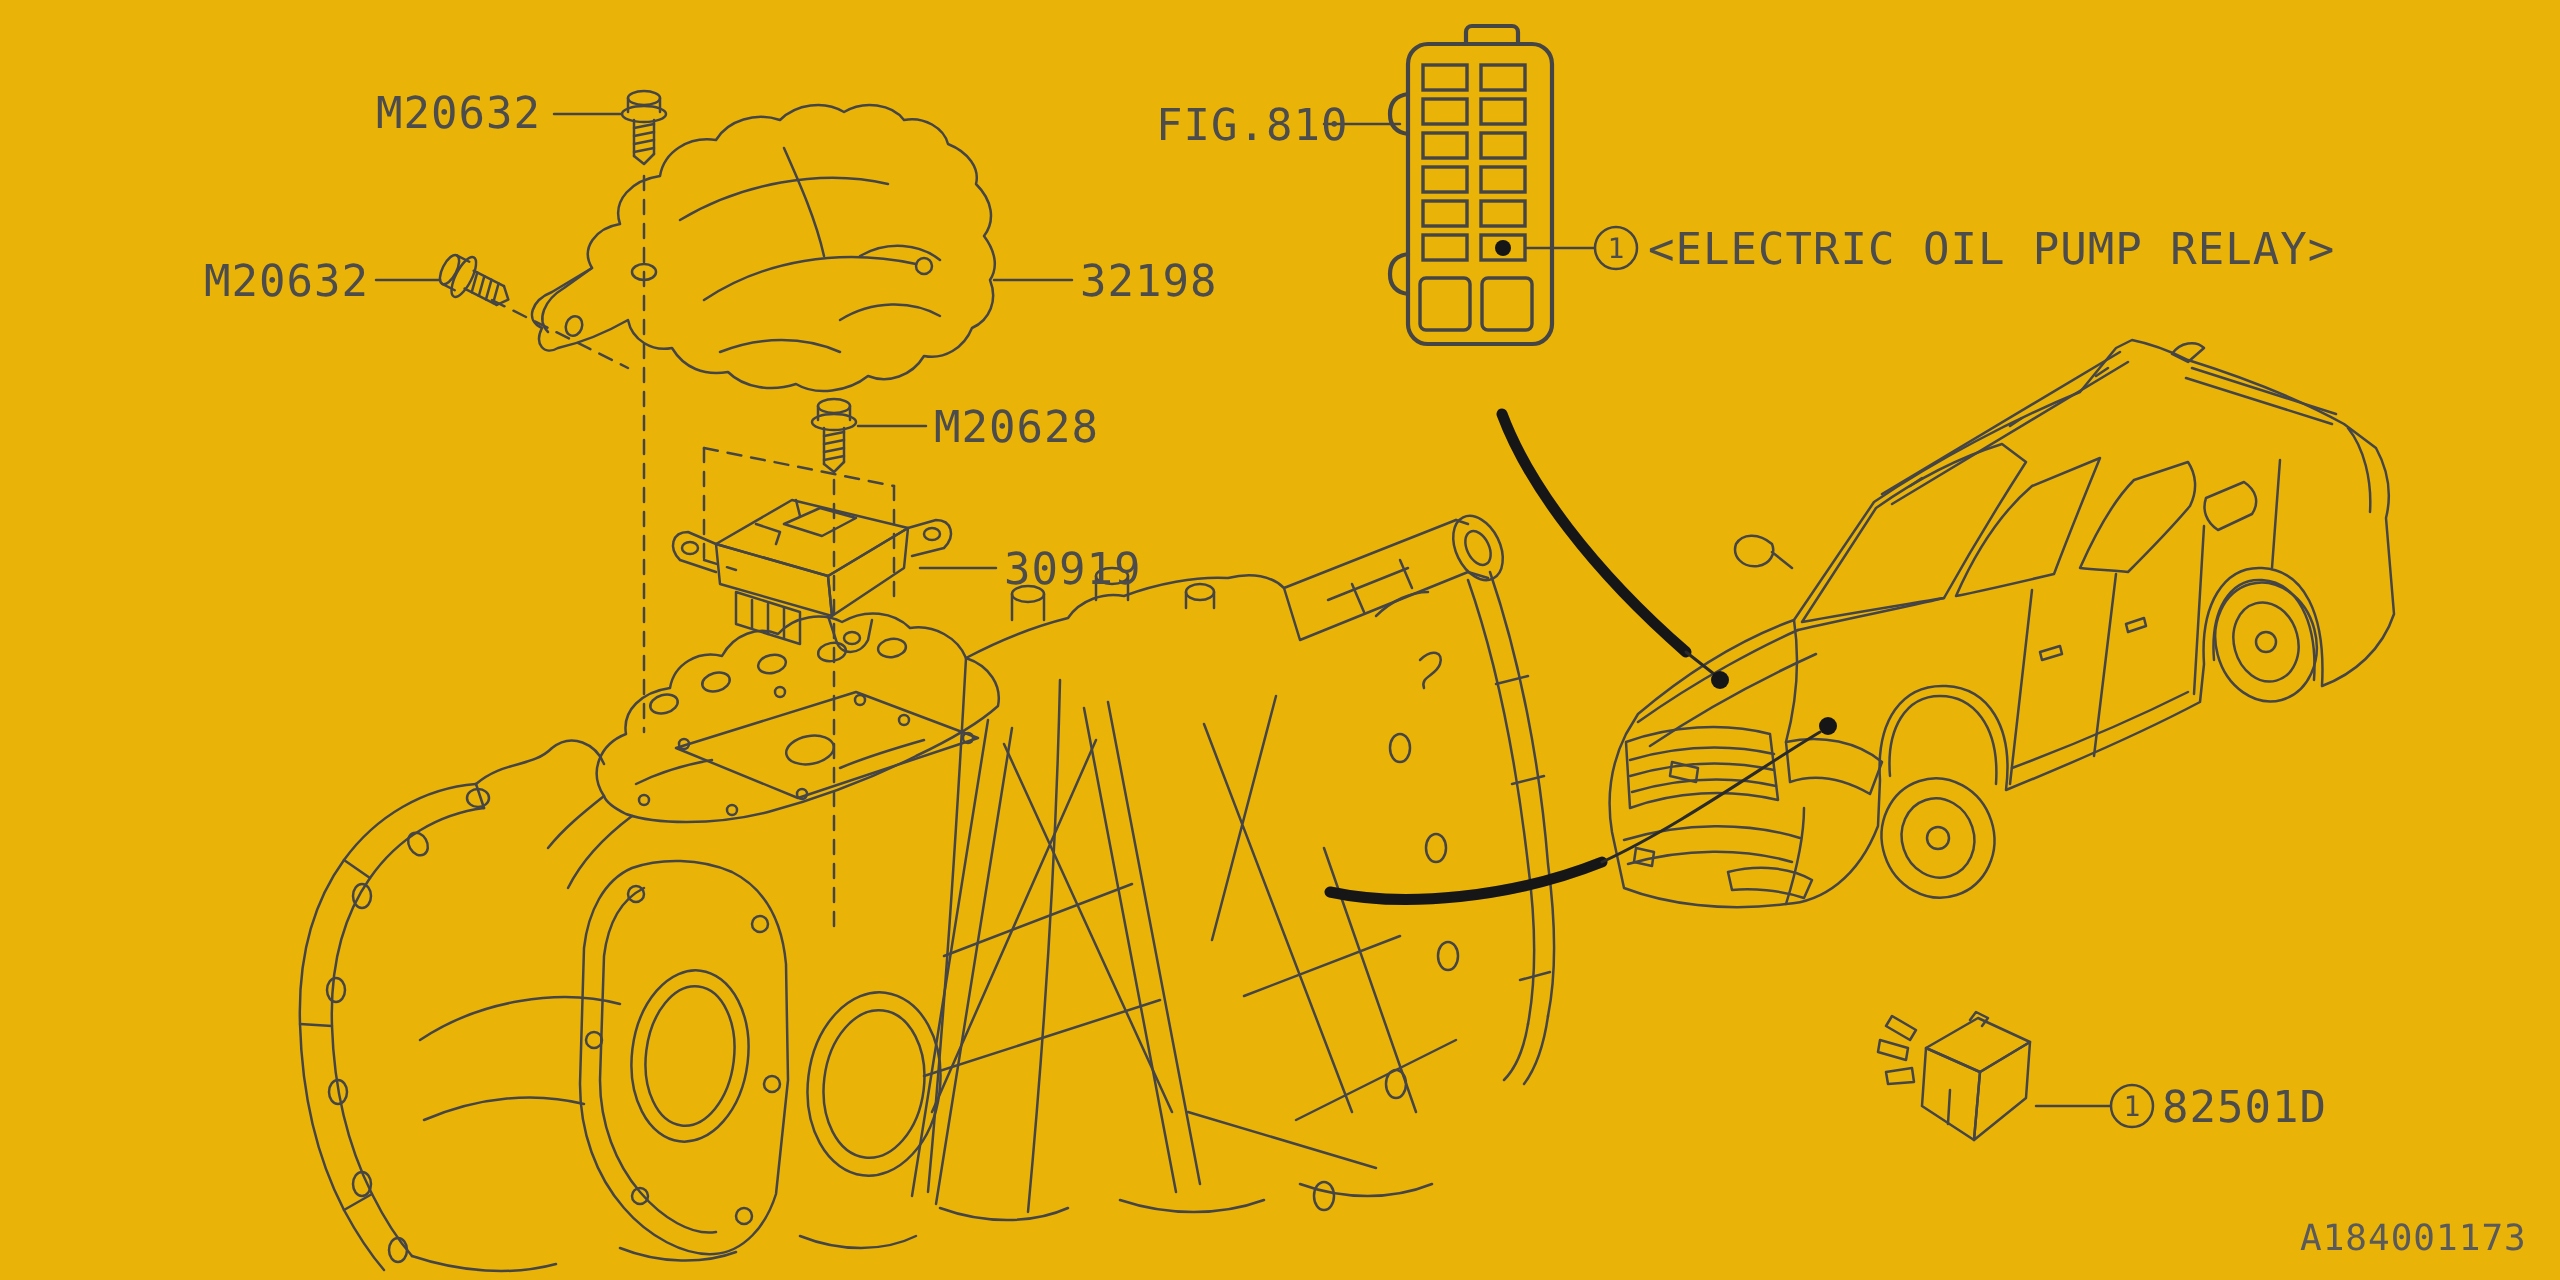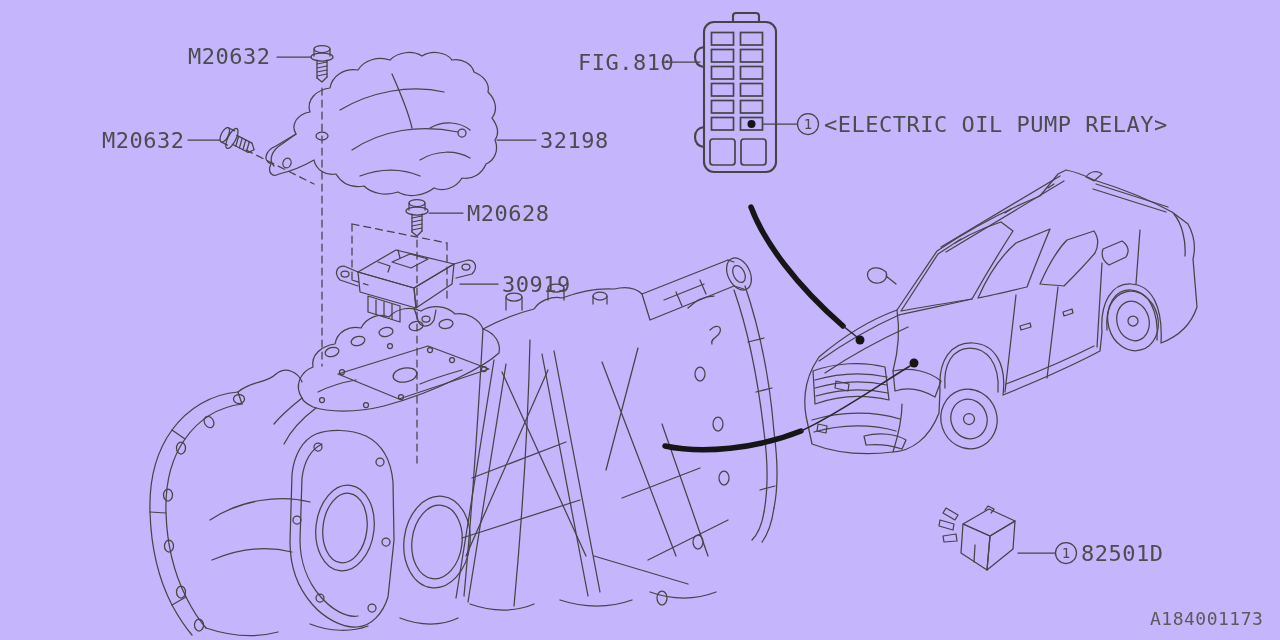--- a/index.html
+++ b/index.html
@@ -1,16 +1,16 @@
 <!DOCTYPE html>
 <html><head>
 <meta charset="utf-8">
 <style>
   html,body{margin:0;padding:0;background:#ffffff;}
-  .canvas{position:relative;width:1280px;height:640px;background:#c4b5fd;overflow:hidden;
+  .canvas{position:relative;width:1280px;height:640px;background:#eab308;overflow:hidden;
           font-family:"DejaVu Sans Mono","Liberation Mono",monospace;}
   svg{position:absolute;left:0;top:0;}
   .ln{fill:none;stroke:#454545;stroke-width:1.25;stroke-linecap:round;stroke-linejoin:round;}
   .ln2{fill:none;stroke:#454545;stroke-width:2.1;stroke-linecap:round;stroke-linejoin:round;}
   .cell{fill:none;stroke:#454545;stroke-width:1.7;}
   .dash{stroke-dasharray:7 5;}
   .txt{fill:#4c4c4c;font-size:22px;letter-spacing:.5px;}
   .txt-sm{fill:#5a5a5a;font-size:18px;letter-spacing:.5px;}
   .txt-c{fill:#4c4c4c;font-size:14px;}
   .thick{fill:none;stroke:#161616;stroke-width:5.5;stroke-linecap:round;}

